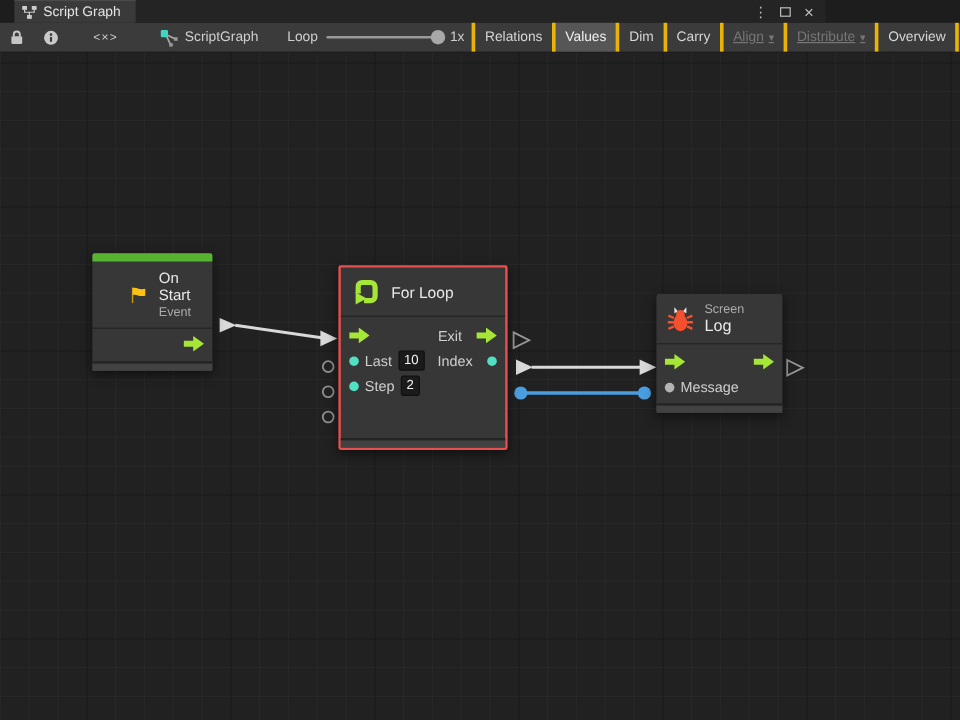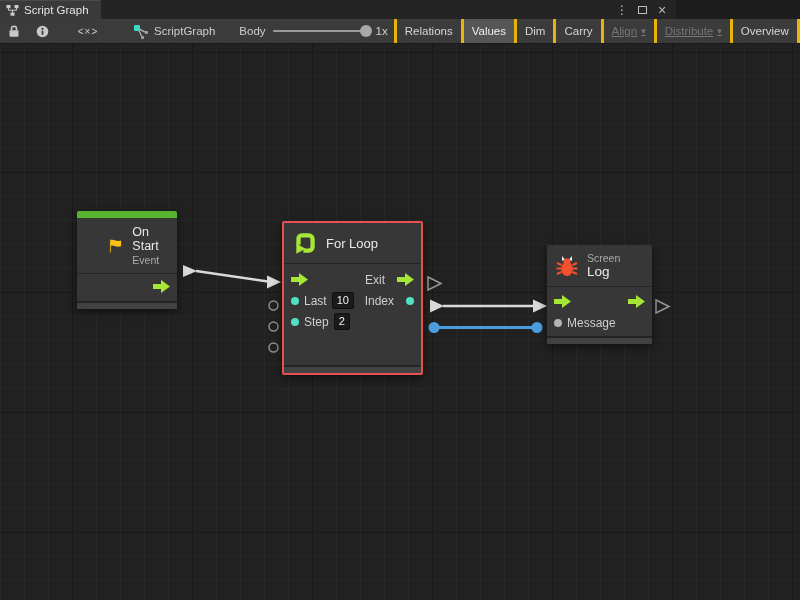--- a/index.html
+++ b/index.html
@@ -2,21 +2,21 @@
 <html><head>
 <meta charset="utf-8">
 <style>
   * { margin:0; padding:0; box-sizing:border-box; }
   html,body { width:800px; height:600px; overflow:hidden; }
   body { font-family:"Liberation Sans","DejaVu Sans",sans-serif; background:#1d1d1d; color:#d4d4d4;
          -webkit-font-smoothing:antialiased; }
   #app { position:relative; width:800px; height:600px; background:#1d1d1d; }
 
   
-  .titlebar { position:absolute; top:0; left:0; width:676px; height:19px; background:#242424;
+  .titlebar { position:absolute; top:0; left:12px; width:676px; height:19px; background:#242424;
               display:flex; align-items:stretch; }
   .tab { display:flex; align-items:center; gap:5px; background:#3a3a3a; padding:0 12px 0 6px;
          border-top:1px solid #4a4a4a; }
   .tab-label { font-size:11.5px; color:#e4e4e4; white-space:nowrap; }
   .win-controls { margin-left:auto; display:flex; align-items:center; gap:4px; padding-right:6px; }
   .win-btn { width:16px; height:16px; display:flex; align-items:center; justify-content:center;
              color:#bdbdbd; font-size:12px; cursor:default; }
   .maxbox { width:9px; height:8px; border:1.5px solid #bdbdbd; }
 
   
@@ -124,21 +124,21 @@
     <div class="graph-ref">
       <svg width="16" height="15" viewBox="0 0 16 15">
         <path d="M5 4.5 L13 8.5 M5 4.5 L9 13" stroke="#a9a9a9" stroke-width="1.4" fill="none"></path>
         <rect x="1" y="1" width="6" height="6" rx="1" fill="#41d6c3"></rect>
         <rect x="12" y="7" width="3" height="3" fill="#9a9a9a"></rect>
         <rect x="8" y="12" width="3" height="3" fill="#9a9a9a"></rect>
       </svg>
       <span>ScriptGraph</span>
     </div>
     <div class="zoom-area">
-      <span>Body</span>
+      <span>Loop</span>
       <div class="zoom-track">
         <div class="zoom-handle"></div>
       </div>
       <span>1x</span>
     </div>
     <div class="tb-buttons">
       <div class="tbtn">
         <span>Relations</span>
         </div>
       <div class="tbtn active">

